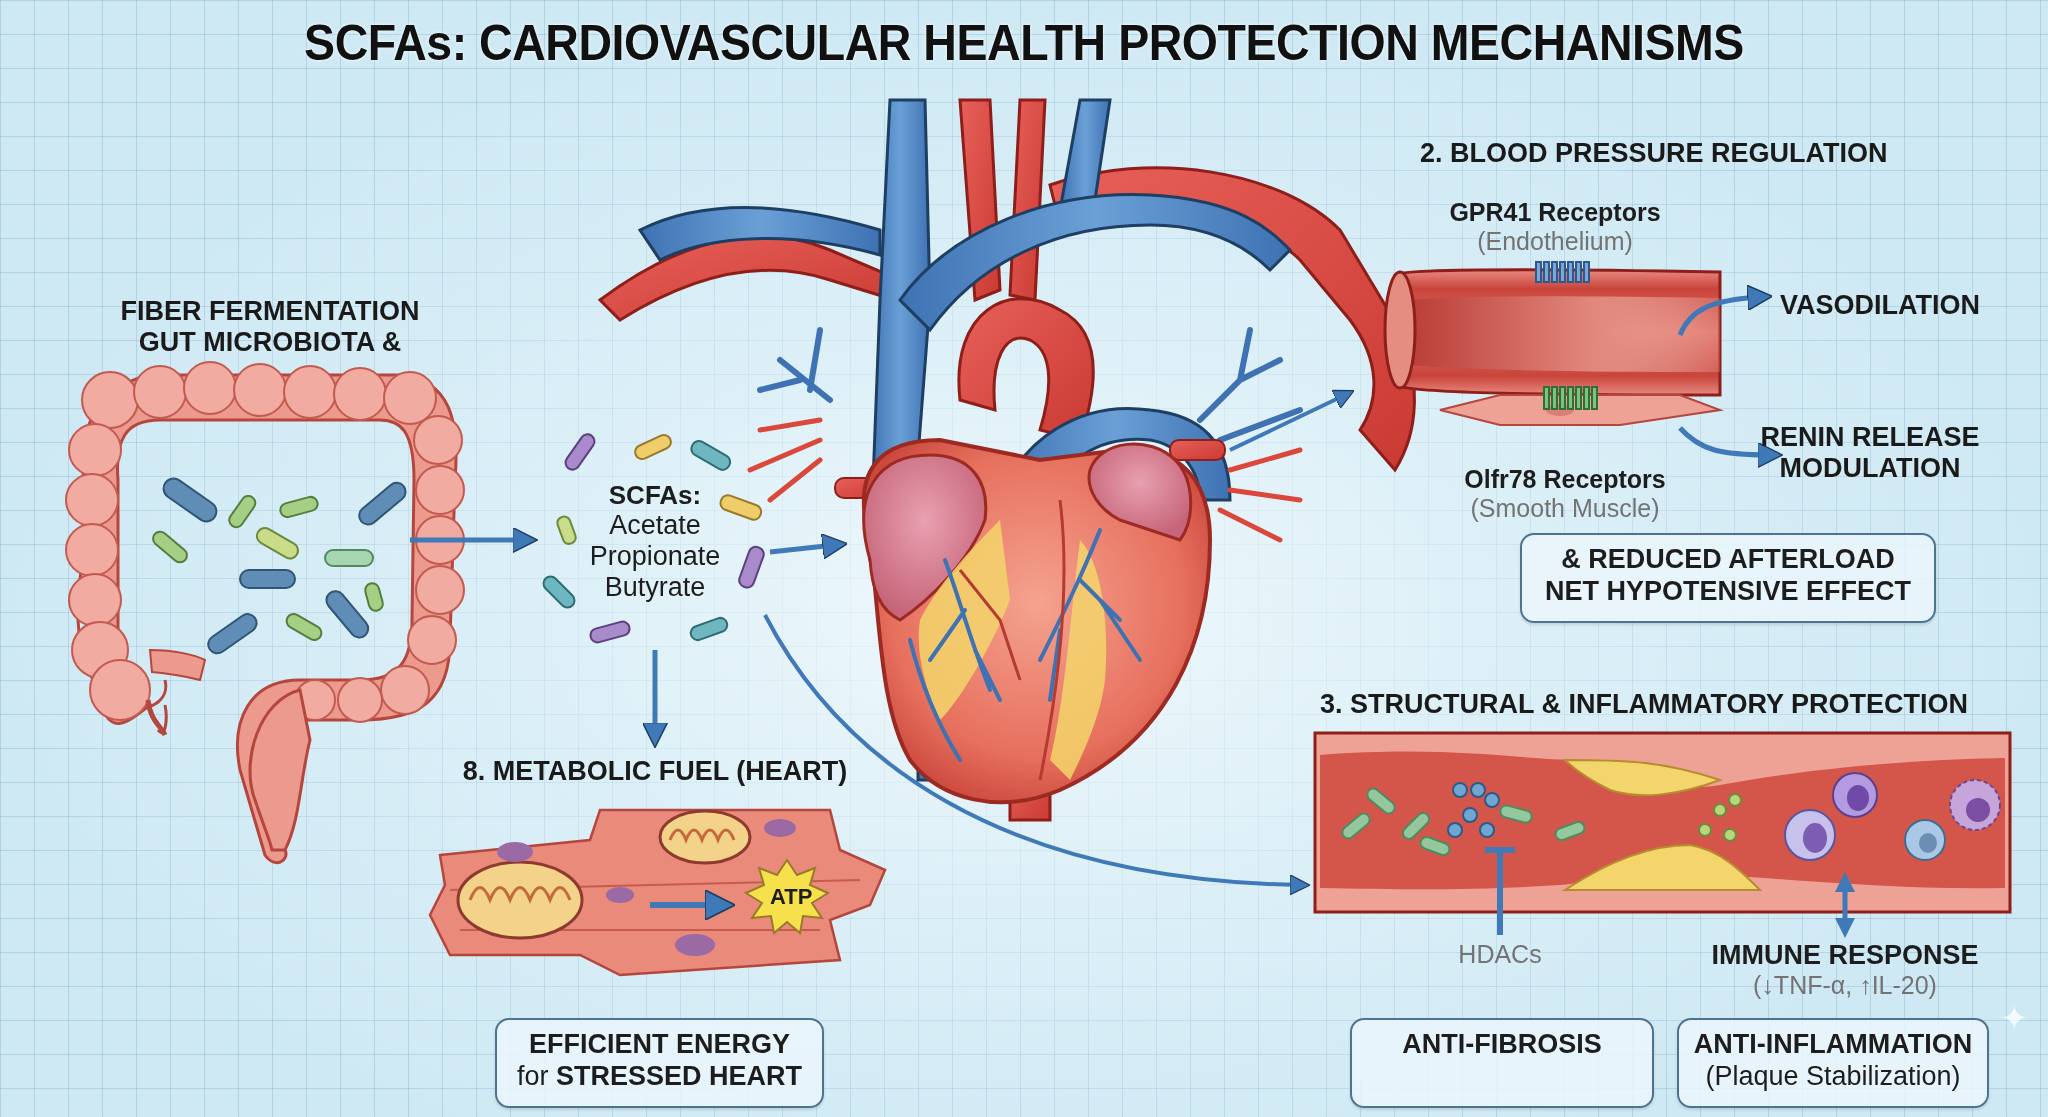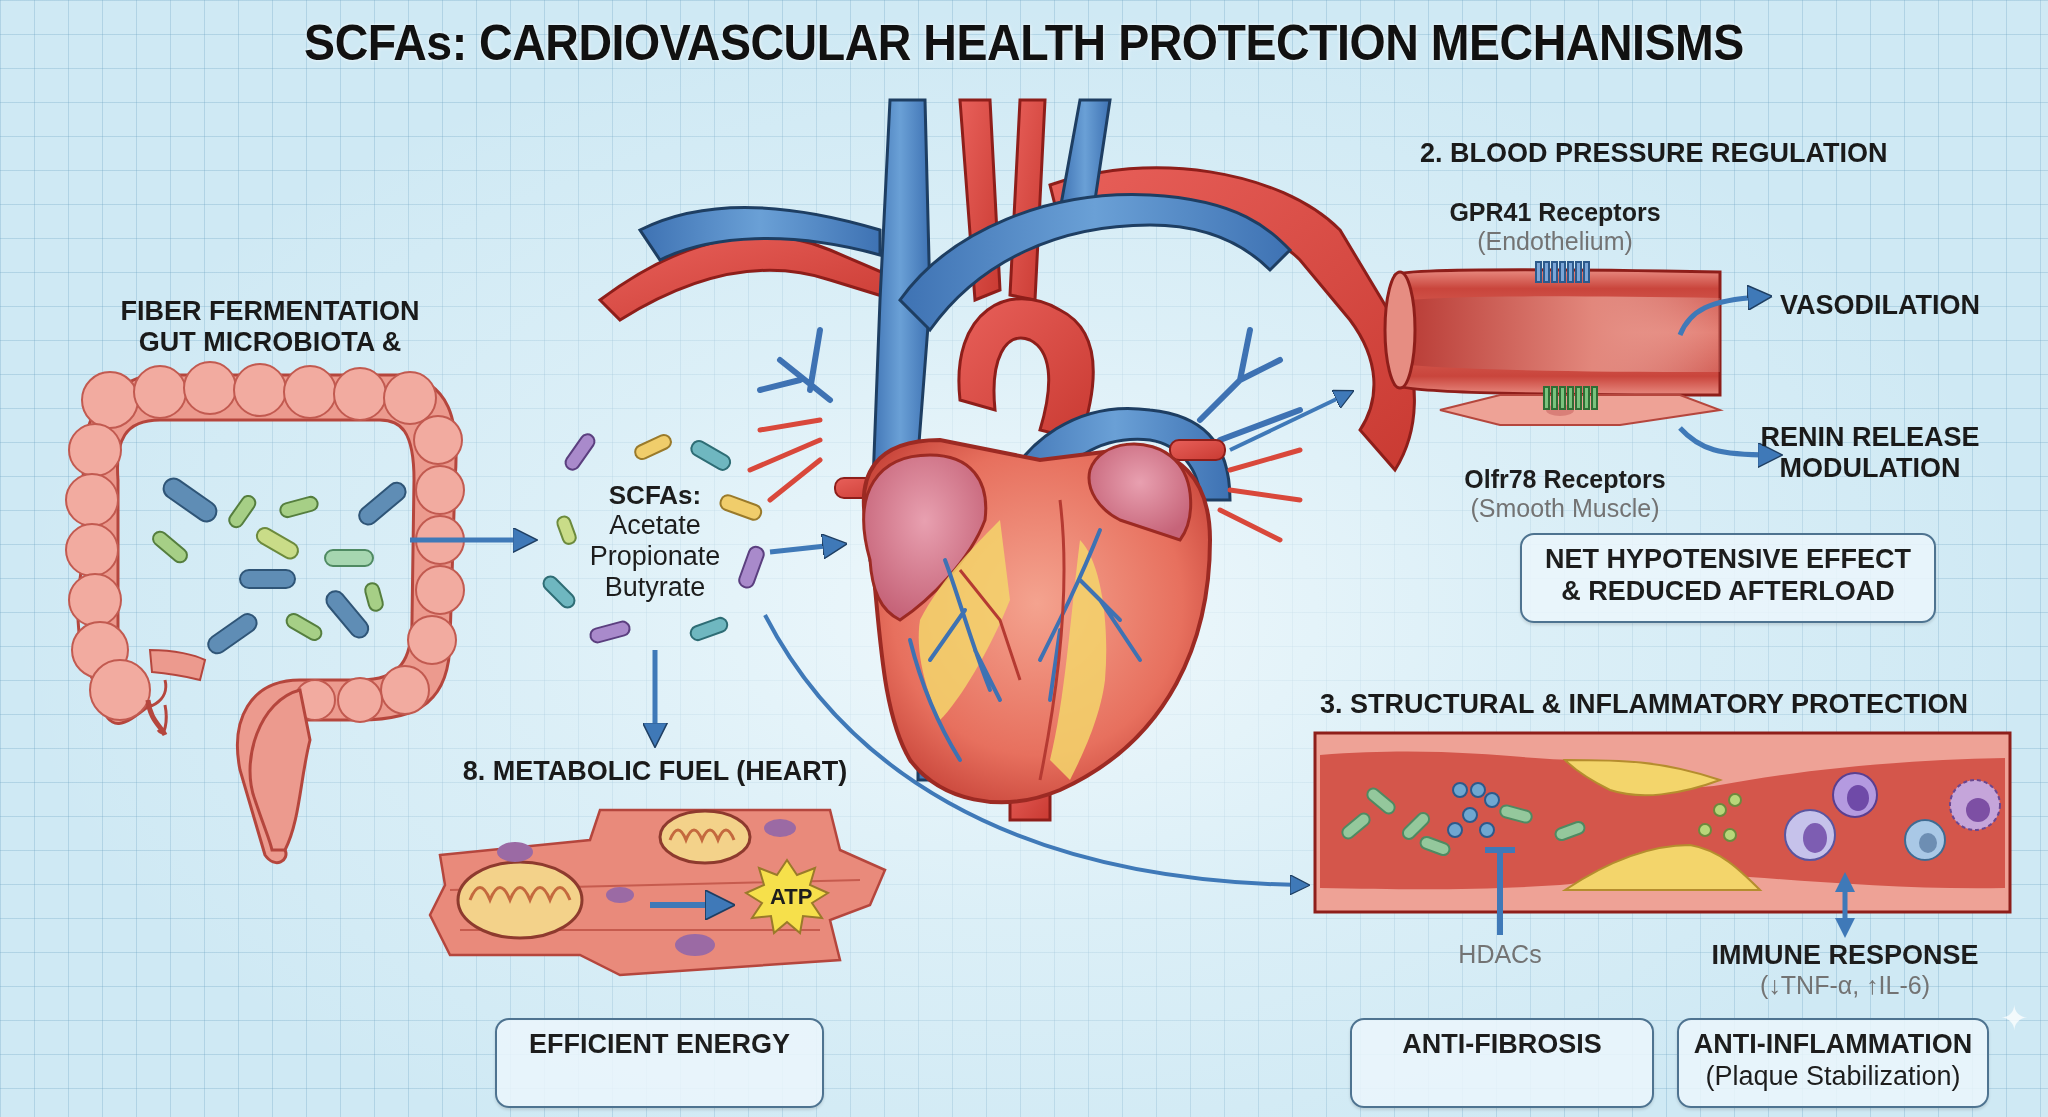--- a/index.html
+++ b/index.html
@@ -295,46 +295,47 @@
   <div style="font-weight:700;font-size:26px;line-height:30px;">SCFAs:</div>
   <div style="font-size:27px;line-height:31px;">Acetate</div>
   <div style="font-size:27px;line-height:31px;">Propionate</div>
   <div style="font-size:27px;line-height:31px;">Butyrate</div>
 </div>
 
 <div class="abs hd" style="left:430px;top:756px;width:450px;">8. METABOLIC FUEL (HEART)</div>
 <div class="abs" style="left:770px;top:884px;width:36px;text-align:center;font-weight:700;font-size:22px;">ATP</div>
 <div class="abs box" style="left:495px;top:1018px;width:325px;height:78px;padding-top:8px;">
   <div class="l1">EFFICIENT ENERGY</div>
+  <div class="l2"><span>for</span> <b>STRESSED HEART</b></div>
 </div>
 
 <div class="abs hd" style="left:1420px;top:138px;width:500px;text-align:left;">2. BLOOD PRESSURE REGULATION</div>
 <div class="abs" style="left:1430px;top:198px;width:250px;text-align:center;">
   <div style="font-weight:700;font-size:25px;line-height:29px;">GPR41 Receptors</div>
   <div class="sub">(Endothelium)</div>
 </div>
 <div class="abs" style="left:1440px;top:465px;width:250px;text-align:center;">
   <div style="font-weight:700;font-size:25px;line-height:29px;">Olfr78 Receptors</div>
   <div class="sub">(Smooth Muscle)</div>
 </div>
 <div class="abs hd" style="left:1780px;top:290px;width:220px;text-align:left;">VASODILATION</div>
 <div class="abs hd" style="left:1760px;top:422px;width:220px;">
   <div>RENIN RELEASE</div>
   <div>MODULATION</div>
 </div>
 <div class="abs box" style="left:1520px;top:533px;width:412px;height:78px;padding-top:8px;">
+  <div class="l1">&amp; REDUCED AFTERLOAD</div>
   <div class="l1">NET HYPOTENSIVE EFFECT</div>
-  <div class="l1">&amp; REDUCED AFTERLOAD</div>
 </div>
 
 <div class="abs hd" style="left:1320px;top:689px;width:700px;text-align:left;">3. STRUCTURAL &amp; INFLAMMATORY PROTECTION</div>
 <div class="abs sub" style="left:1440px;top:940px;width:120px;">HDACs</div>
 <div class="abs" style="left:1690px;top:940px;width:310px;text-align:center;">
   <div style="font-weight:700;font-size:27px;line-height:31px;">IMMUNE RESPONSE</div>
-  <div class="sub">(↓TNF-α, ↑IL-6)</div>
+  <div class="sub">(↓TNF-α, ↑IL-20)</div>
 </div>
 <div class="abs box" style="left:1350px;top:1018px;width:300px;height:78px;padding-top:8px;">
   <div class="l1">ANTI-FIBROSIS</div>
 </div>
 <div class="abs box" style="left:1677px;top:1018px;width:308px;height:78px;padding-top:8px;">
   <div class="l1">ANTI-INFLAMMATION</div>
   <div class="l2">(Plaque Stabilization)</div>
 </div>
 
 <div class="abs" style="left:2000px;top:1000px;width:24px;height:36px;color:rgba(255,255,255,0.75);font-size:34px;line-height:36px;text-align:center;">✦</div>

